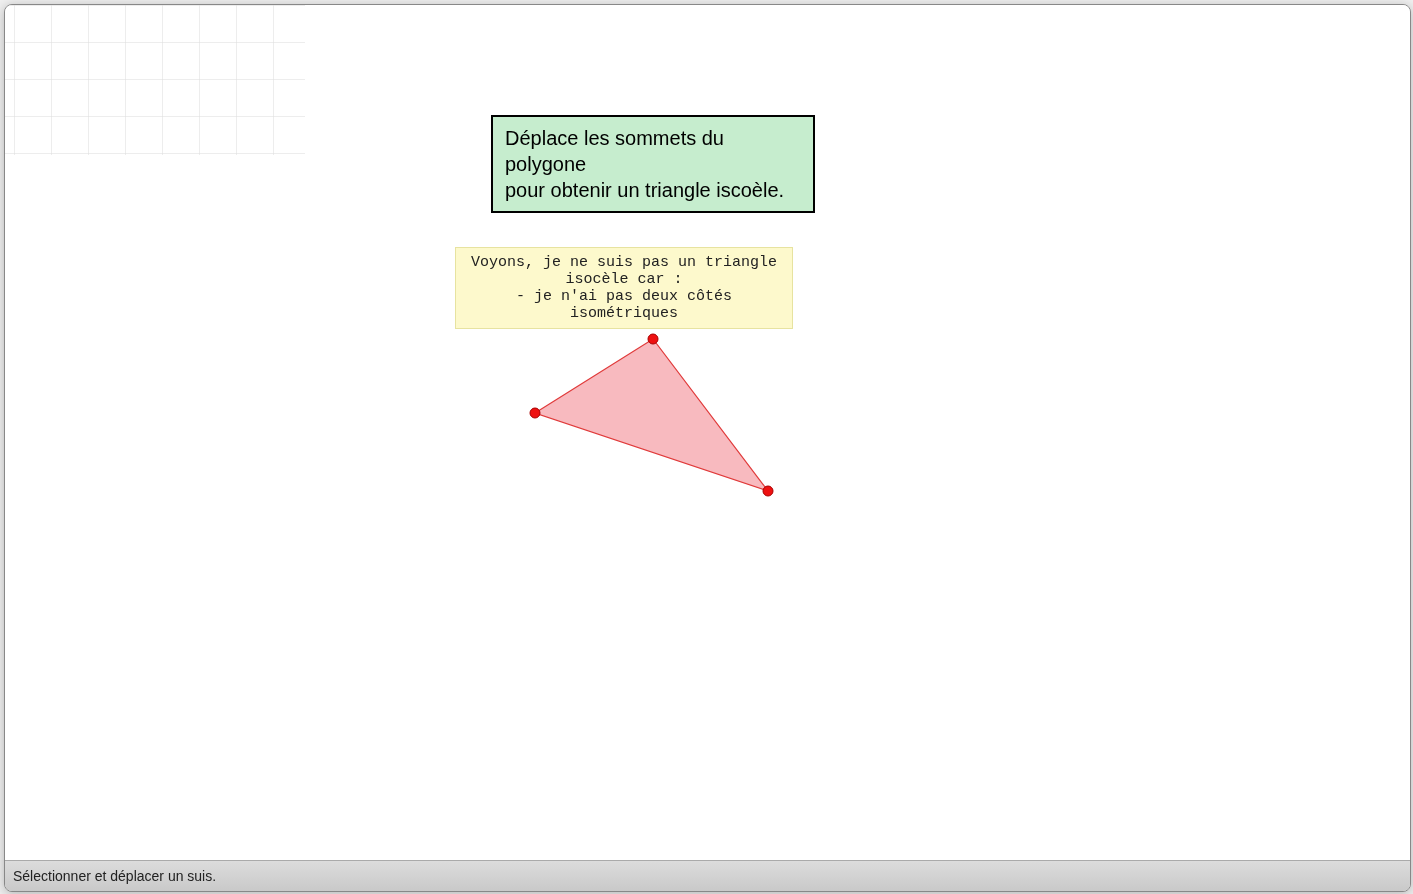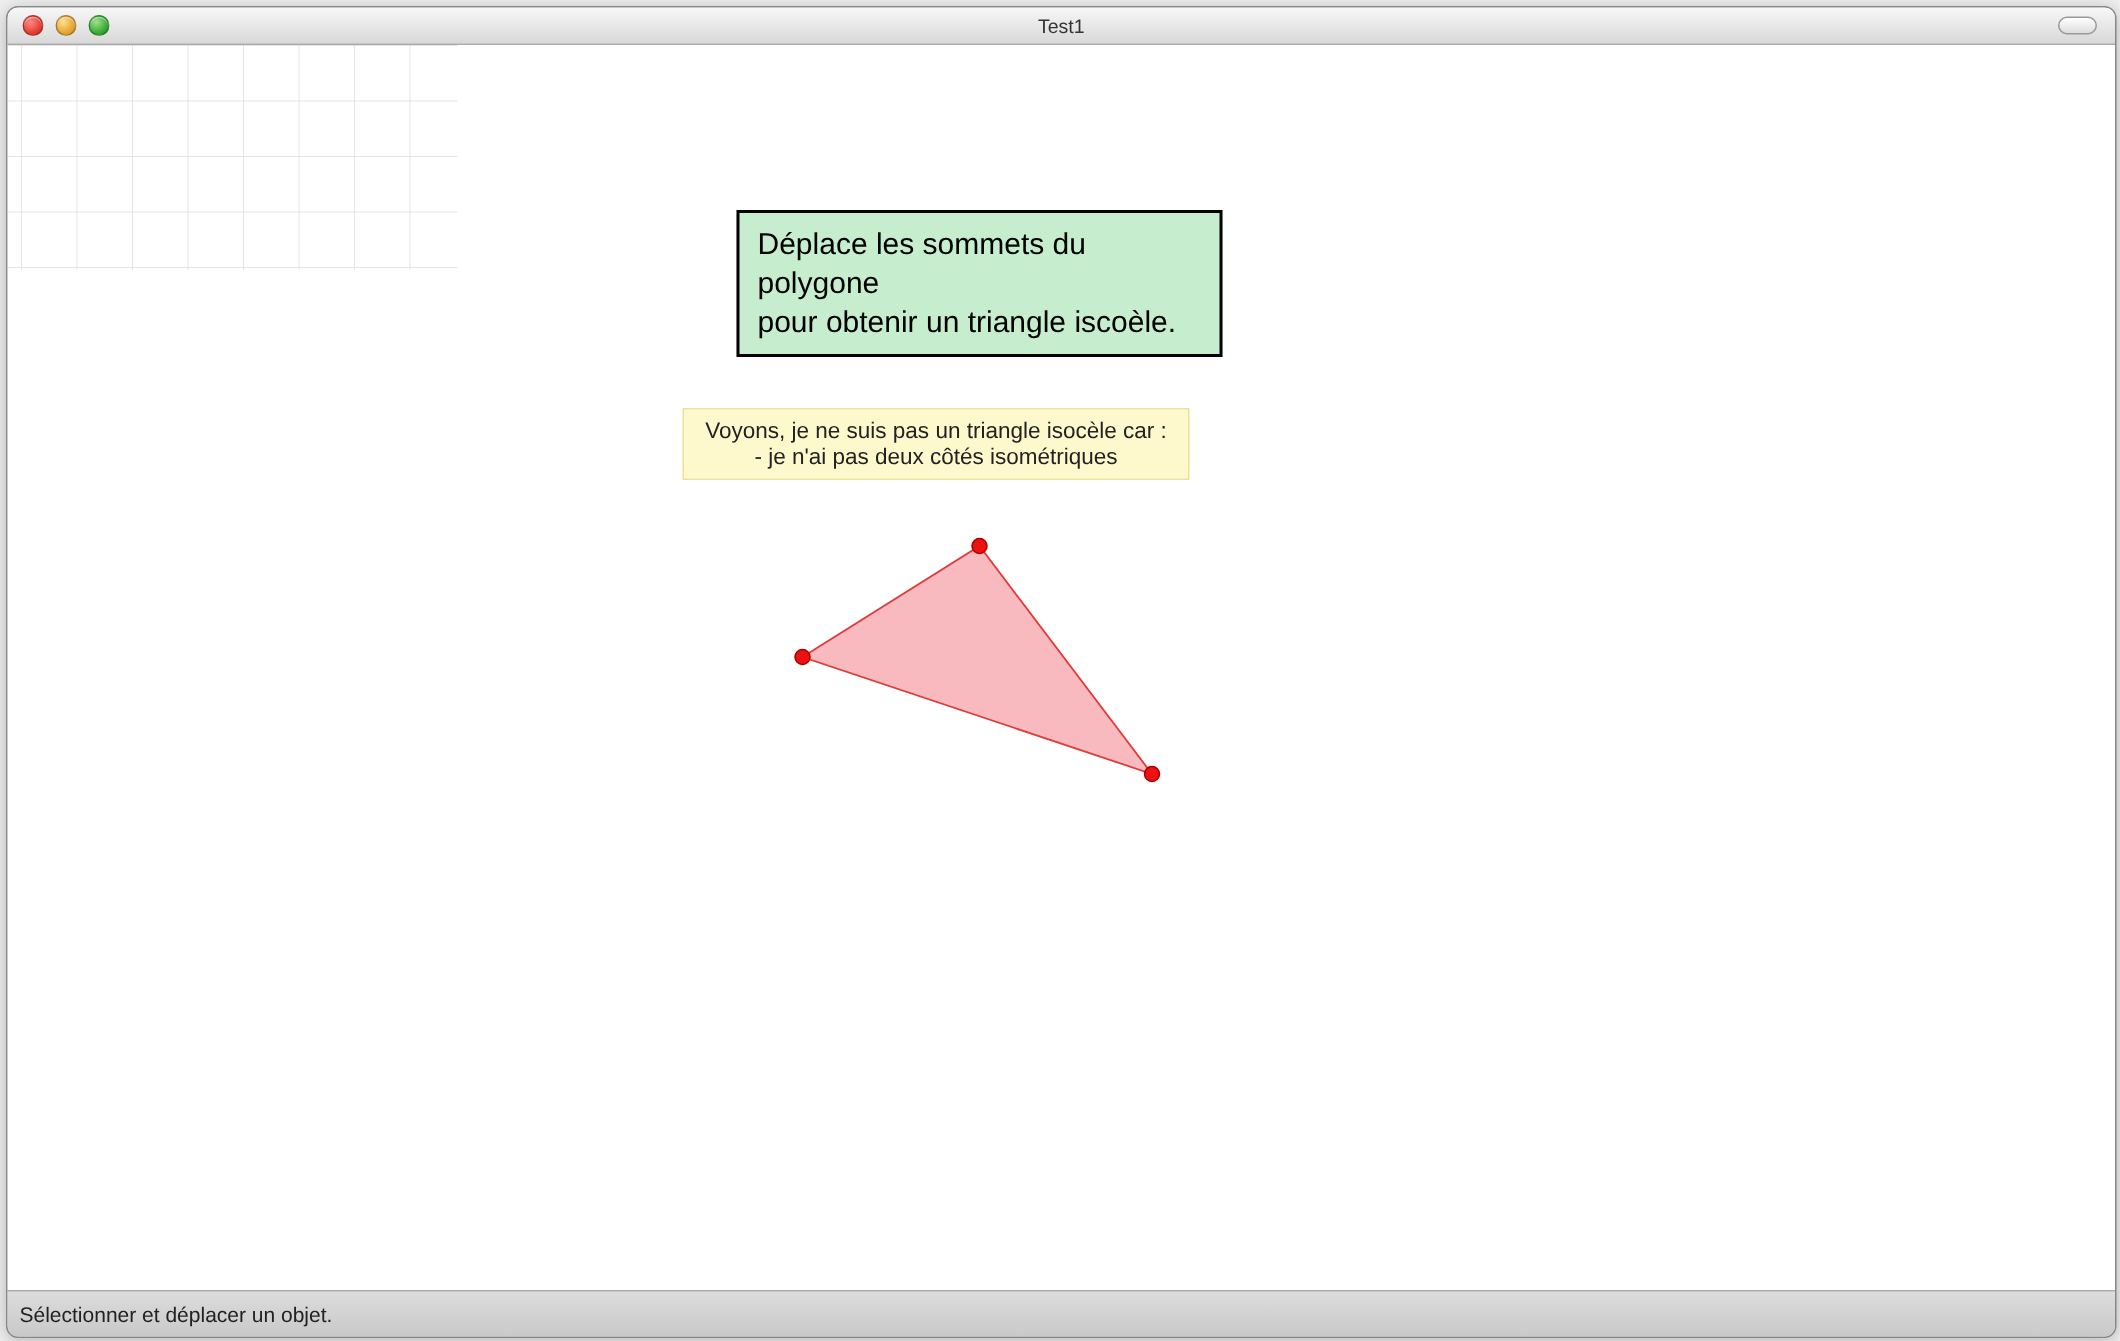--- a/index.html
+++ b/index.html
@@ -92,20 +92,21 @@
 
   .feedback-box {
     position: absolute;
     background: #fdf9cc;
     border: 1px solid #e7e3a0;
     padding: 6px 14px;
     font-size: 15px;
     color: #222;
     text-align: center;
     white-space: pre-line;
+    font-family: Liberation Mono, monospace;
   }
 
   .triangle-svg {
     position: absolute;
     inset: 0;
     width: 100%;
     height: 100%;
   }
   .triangle-fill {
     fill: rgba(244,140,148,0.6);
@@ -130,29 +131,20 @@
     padding-left: 8px;
     font-size: 14px;
     color: #222;
   }
 </style>
 </head>
 <body>
 
 <div class="window">
 
-  <div class="titlebar">
-    <div class="traffic-lights">
-      <div class="tl red"></div>
-      <div class="tl yellow"></div>
-      <div class="tl green"></div>
-    </div>
-    <div class="title">Test1</div>
-    <div class="pill"></div>
-  </div>
 
   <div class="canvas-wrap">
     <svg class="grid">
       <defs>
         <pattern id="gridp" patternUnits="userSpaceOnUse" width="37" height="37" x="9" y="0">
           <path d="M 37 0 L 0 0 0 37" fill="none" stroke="#dcdcdc" stroke-width="1"></path>
         </pattern>
       </defs>
       <rect width="100%" height="100%" fill="url(#gridp)"></rect>
     </svg>
@@ -165,15 +157,15 @@
     </svg>
 
     <div id="instruction" class="instruction-box" style="left: 454px; top: 110px; width: 296px; margin-left: 32px;">Déplace les sommets du polygone
 pour obtenir un triangle iscoèle.</div>
 
     <div id="feedback" class="feedback-box" style="left: 450px; top: 242px; width: 308px;">Voyons, je ne suis pas un triangle isocèle car :
 - je n'ai pas deux côtés isométriques</div>
   </div>
 
   <div class="statusbar">
-    <span>Sélectionner et déplacer un objet.</span>
+    <span>Sélectionner et déplacer un suis.</span>
   </div>
 </div>
 
 </body></html>

